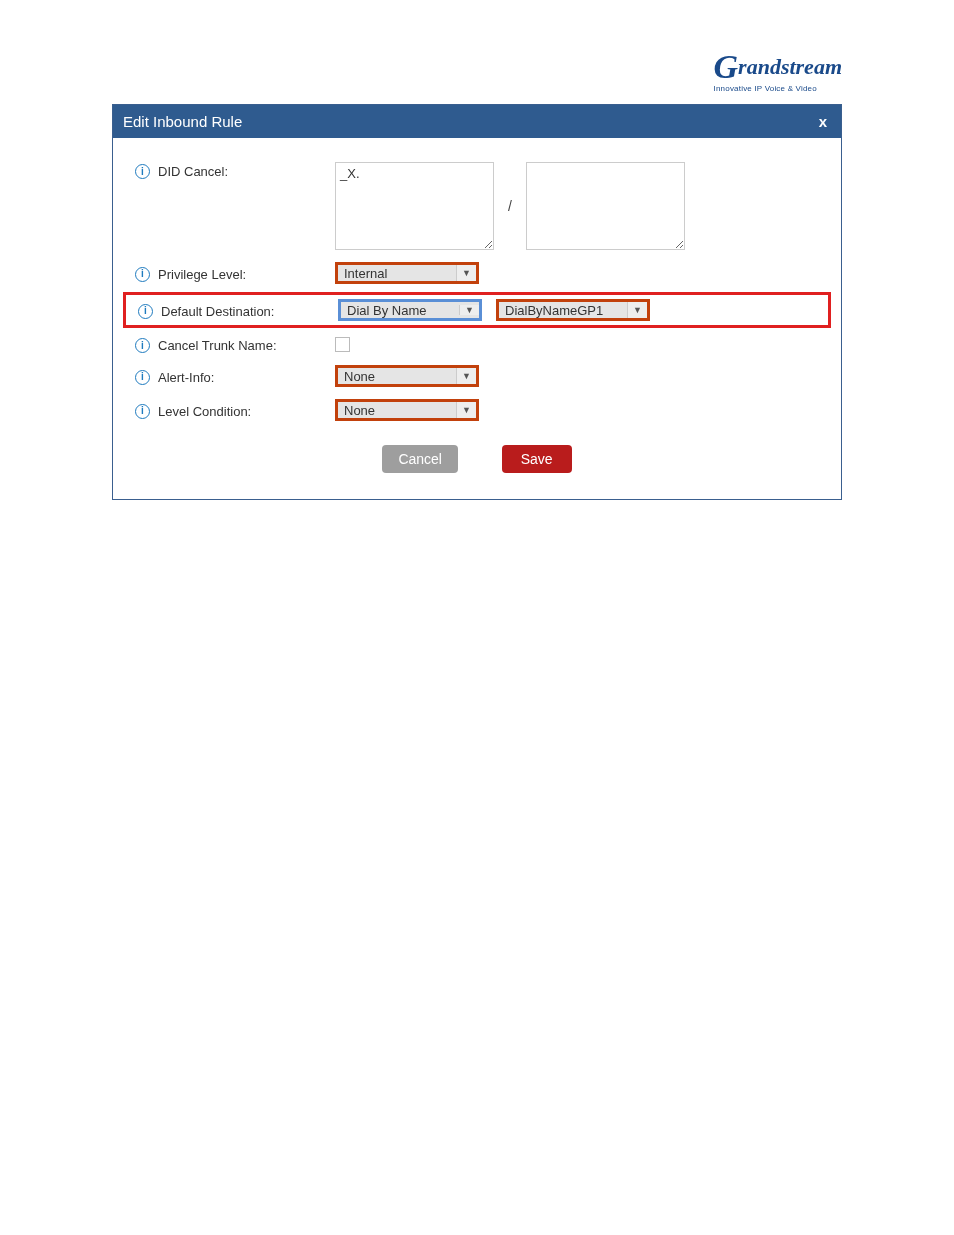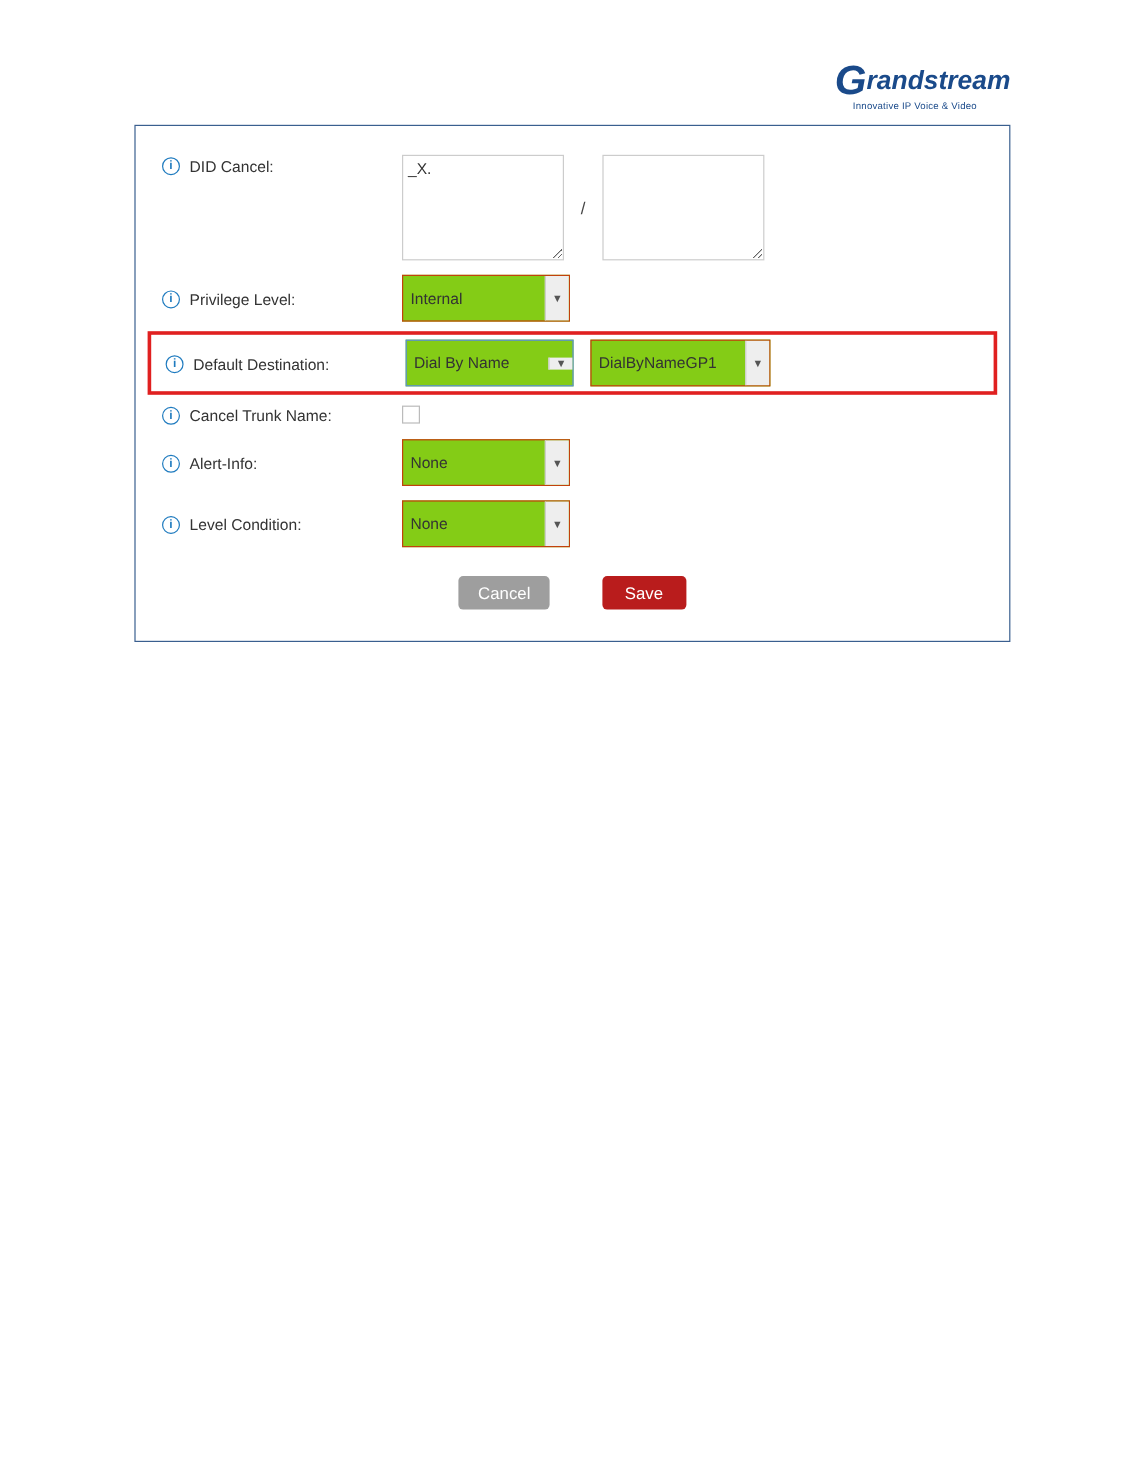--- a/index.html
+++ b/index.html
@@ -15,36 +15,35 @@
   }
   .logo-wrap {
     text-align: right;
     margin-bottom: 10px;
   }
   .logo {
     display: inline-block;
     text-align: left;
   }
   .logo-top {
-    font-family: Liberation Sans, sans-serif;
+    font-family: Liberation Serif, serif;
     font-style: italic;
     font-weight: bold;
     font-size: 22px;
     color: #1a4a8a;
     line-height: 1;
   }
   .logo-g {
     font-size: 34px;
     vertical-align: -4px;
   }
   .logo-sub {
     font-size: 8px;
     color: #1a4a8a;
     letter-spacing: 0.2px;
-    margin-left: 15px;
   }
   .dialog {
     border: 1px solid #3a5f8f;
     background: #fff;
   }
   .dialog-header {
     background: #2f5b8f;
     color: #fff;
     padding: 8px 10px;
     font-size: 15px;
@@ -88,40 +87,40 @@
     justify-content: center;
     line-height: 1;
     flex-shrink: 0;
   }
   .ctrl-col {
     display: flex;
     align-items: flex-start;
     gap: 14px;
   }
   textarea {
-    width: 135px;
+    width: 159px;
     height: 88px;
     border: 1px solid #ccc;
     resize: both;
     font-family: Arial, sans-serif;
     font-size: 13px;
     padding: 3px 4px;
     color: #333;
   }
   .slash {
     align-self: center;
     font-size: 14px;
     color: #444;
   }
   .select {
     display: inline-flex;
     align-items: stretch;
-    border: 1px solid #c2410c;
-    background: #84cc16;
-    height: 39px;
+    border: 3px solid #c2410c;
+    background: #e5e5e5;
+    height: 22px;
     font-size: 13px;
     cursor: pointer;
   }
   .select.blue-border { border-color: #5a8fd6; align-items: center; }
   .select-text {
     padding: 2px 6px;
     min-width: 118px;
     display: flex;
     align-items: center;
     color: #333;
@@ -183,20 +182,24 @@
   <div class="logo-wrap">
     <div class="logo">
       <div class="logo-top">
         <span class="logo-g">G</span><span>randstream</span>
       </div>
       <div class="logo-sub">Innovative IP Voice &amp; Video</div>
     </div>
   </div>
 
   <div class="dialog">
+    <div class="dialog-header">
+      <span>Edit Inbound Rule</span>
+      <span class="dialog-close">x</span>
+    </div>
 
     <div class="dialog-body">
 
       <div class="row">
         <div class="label-col">
           <span class="info-icon">i</span>
           <span>DID Cancel:</span>
         </div>
         <div class="ctrl-col">
           <textarea style="">_X.</textarea>

